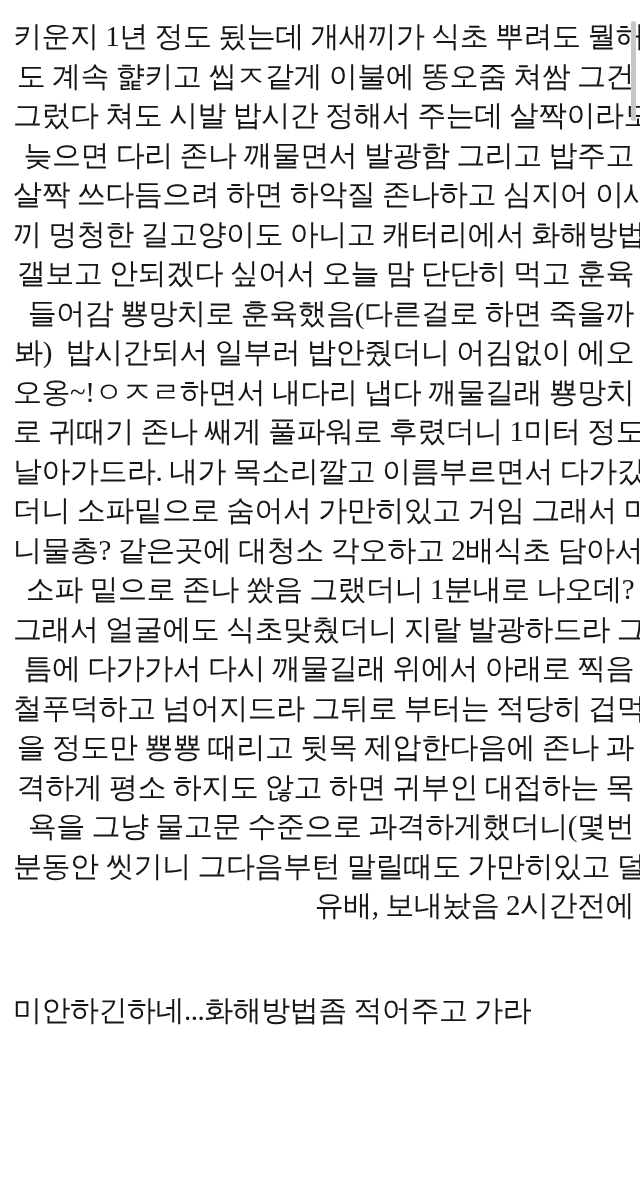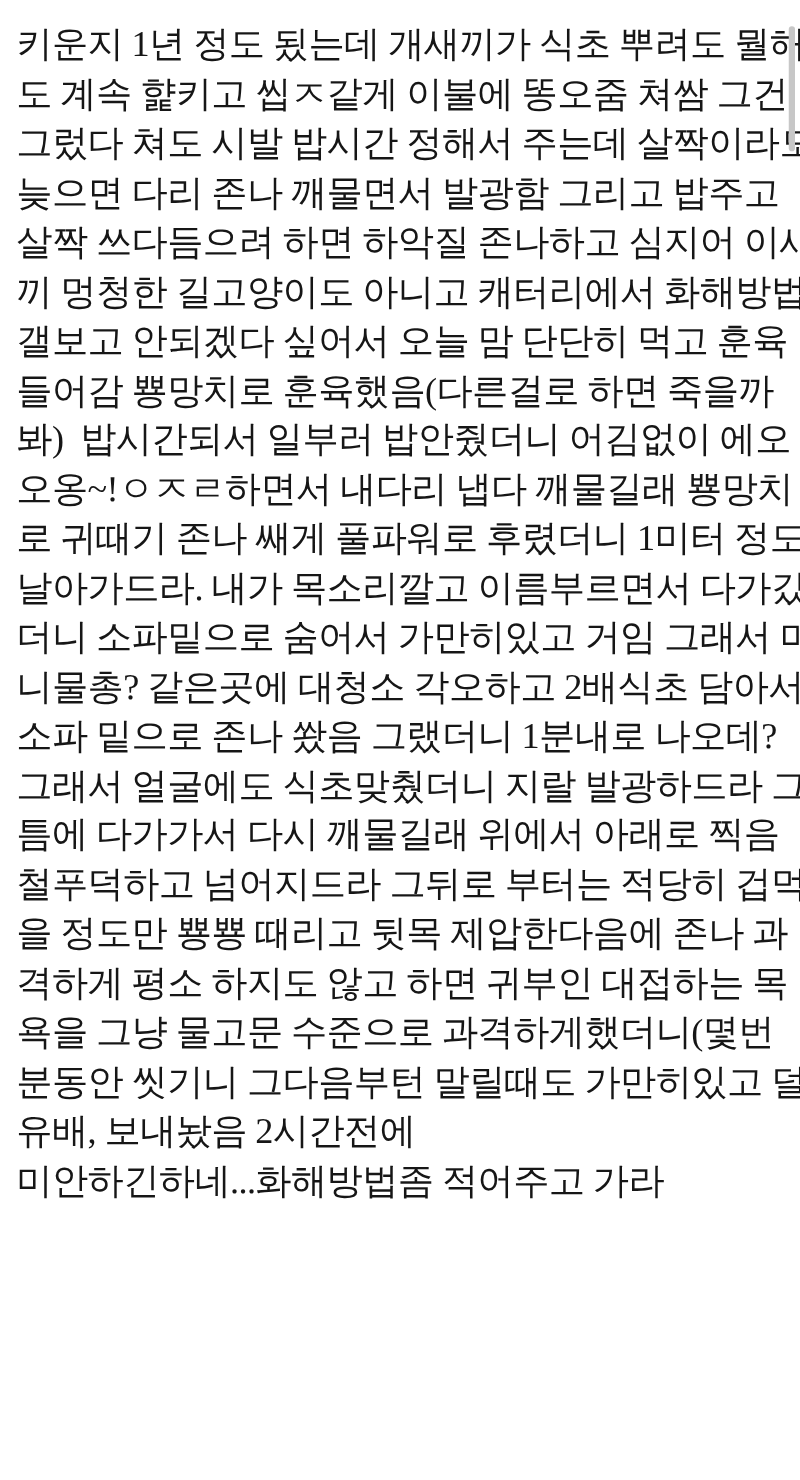--- a/index.html
+++ b/index.html
@@ -17,22 +17,24 @@
     width: 640px;
     height: 1184px;
     background: var(--bg, #ffffff);
   }
   .paragraph {
     padding-left: 13px;
     padding-right: 6px;
   }
   .paragraph.main {
     padding-top: 17px;
+    text-align: right;
   }
   .paragraph.footer {
+    margin-top: 65px;
   }
   .line {
     margin: 0;
     
     font-family: "Liberation Serif", "DejaVu Sans", sans-serif;
     font-size: 29px;
     line-height: 39.5px;
     letter-spacing: -0.5px;
     color: var(--fg, #161616);
     white-space: pre;

